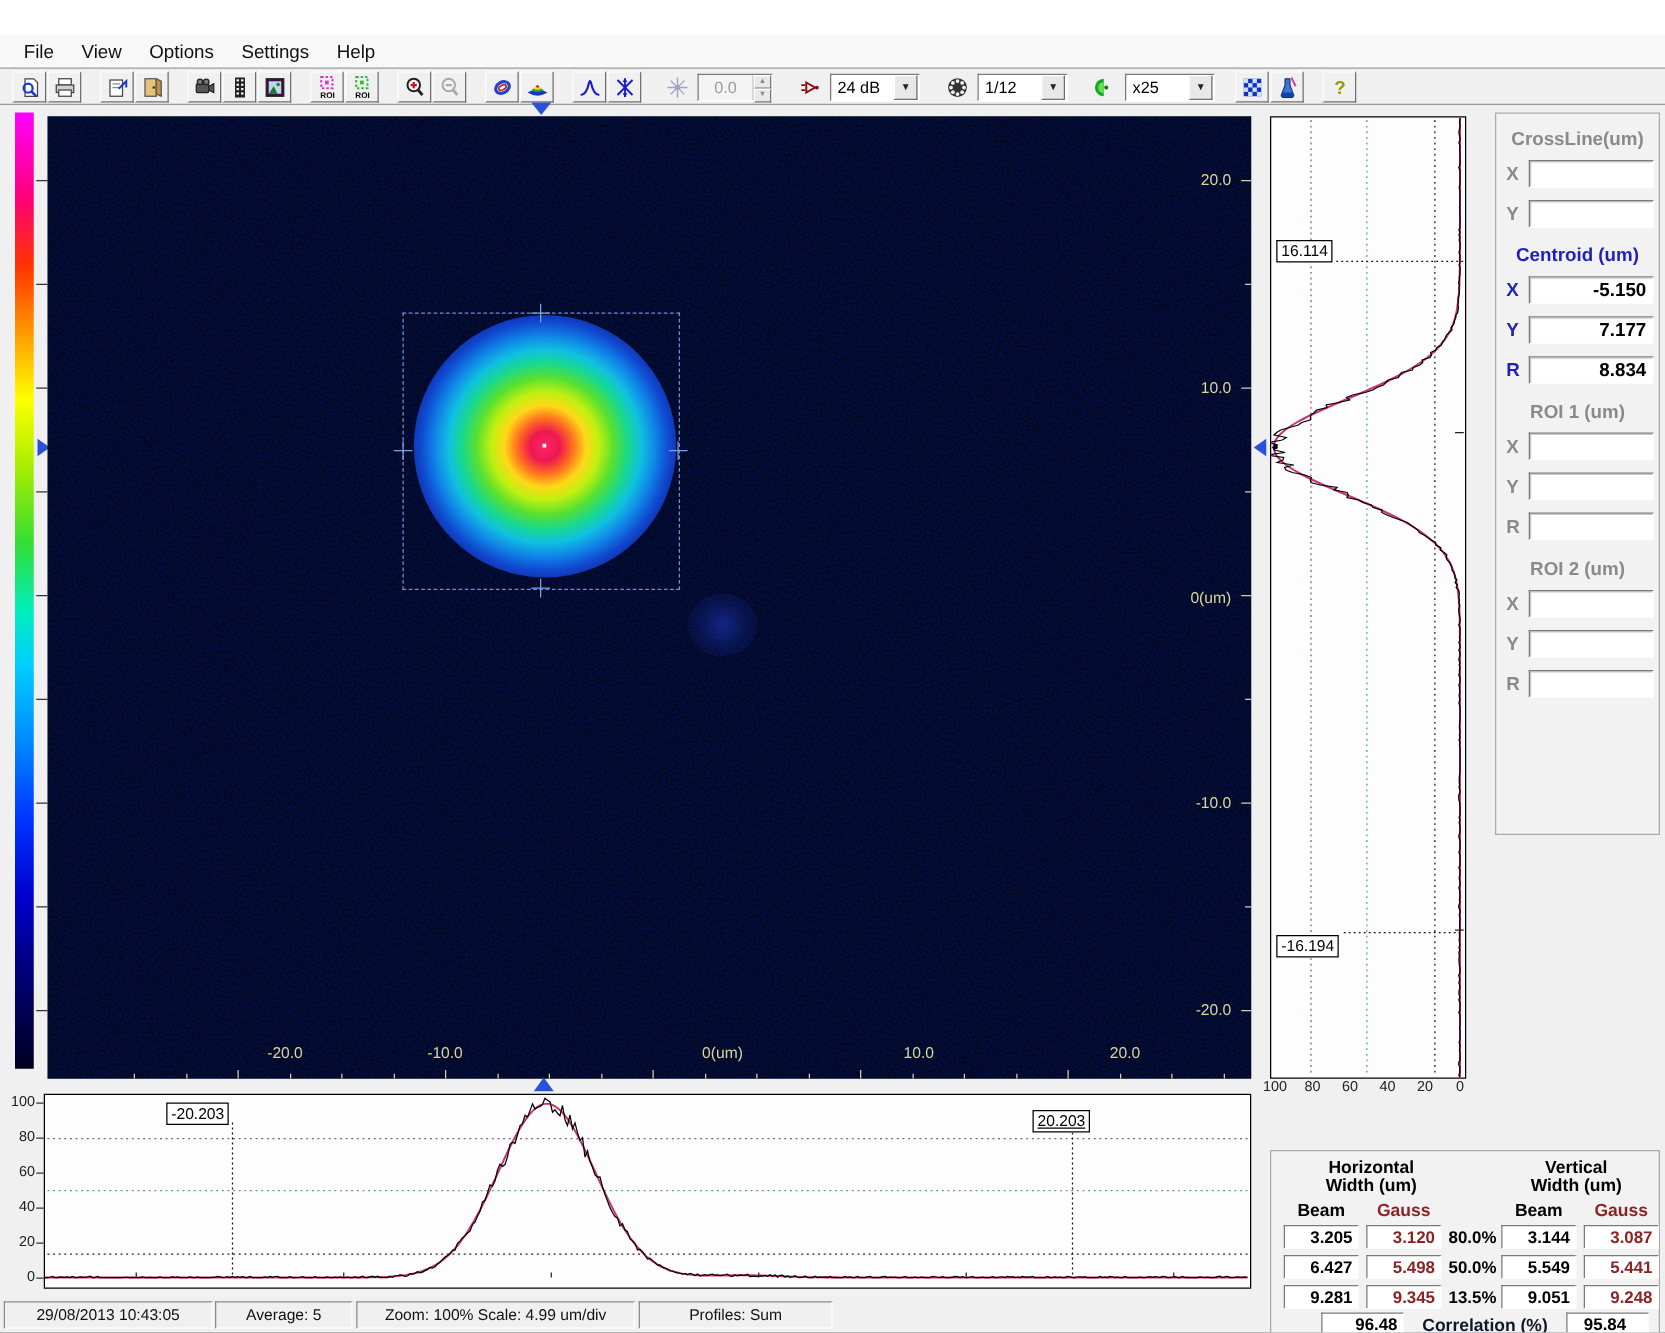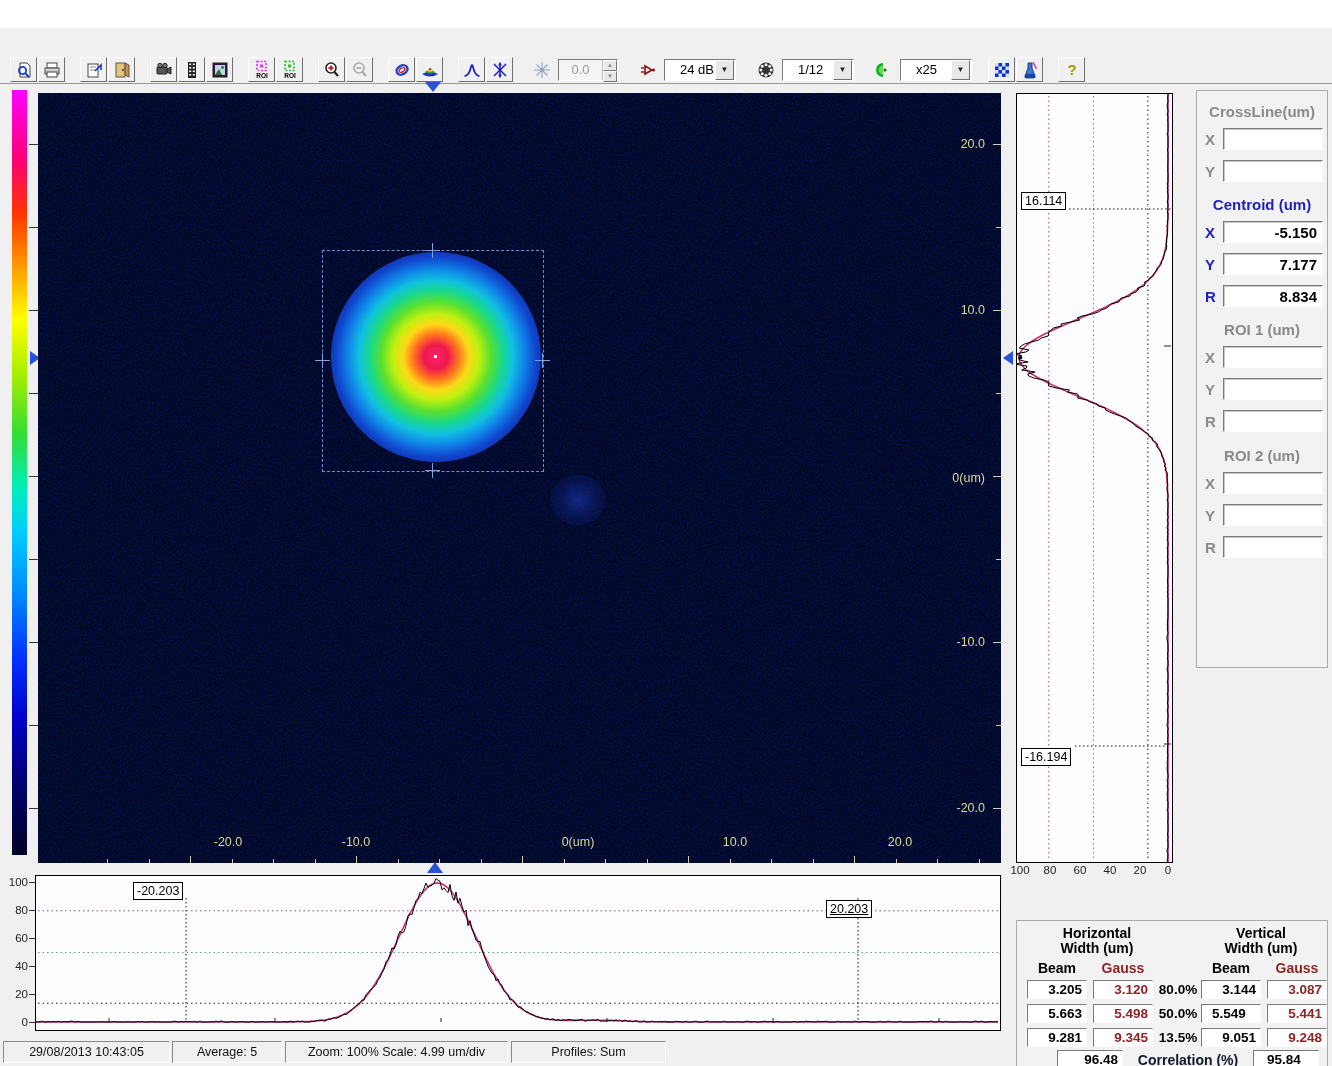--- a/index.html
+++ b/index.html
@@ -17,21 +17,21 @@
         display:flex;align-items:center;justify-content:center;margin-right:1px;box-sizing:border-box;}
   .tbtn svg{display:block;}
   .tgap{width:14px;}
   .spin{width:60px;height:22px;background:#f4f4f4;border:1px solid;border-color:#7a7a7a #fff #fff #7a7a7a;
         display:flex;align-items:center;margin:0 2px;box-sizing:border-box;}
   .spin .val{flex:1;text-align:center;font-size:13px;color:#9a9a9a;}
   .spin .arr{width:14px;height:100%;display:flex;flex-direction:column;border-left:1px solid #bbb;}
   .spin .arr div{flex:1;font-size:6px;color:#888;text-align:center;line-height:9px;background:#e8e8e8;border:1px solid #fff;border-color:#fff #777 #777 #fff;}
   .dd{width:72px;height:22px;background:#fff;border:1px solid;border-color:#7a7a7a #fff #fff #7a7a7a;
       display:flex;align-items:center;margin:0 2px;box-sizing:border-box;}
-  .dd .val{flex:1;font-size:13px;color:#000;padding-left:15px;}
+  .dd .val{flex:1;font-size:13px;color:#000;padding-left:5px;}
   .dd .btn{width:17px;height:18px;margin-right:1px;background:#e8e8e8;border:1px solid;border-color:#fff #6f6f6f #6f6f6f #fff;
            font-size:8px;color:#222;display:flex;align-items:center;justify-content:center;}
   
   #colorbar{left:12px;top:90px;width:15px;height:765px;
     background:linear-gradient(to bottom,#ff00ff 0%,#ff0077 9%,#ff3300 16%,#ff9900 23%,#ffff00 30%,#aaee00 37%,#33dd33 45%,#00eebb 52%,#00ccff 58%,#0088ff 66%,#0033ff 74%,#0000cc 82%,#000077 90%,#000022 100%);}
   .cbtick{position:absolute;width:9px;height:1px;background:#333;left:29px;}
   
   #beam-image{left:38px;top:93px;width:963px;height:770px;background:#04040a;overflow:hidden;}
   #beam-spot{position:absolute;left:293px;top:159px;width:210px;height:210px;border-radius:50%;
     background:radial-gradient(circle,#ff2468 0%,#ee1850 8%,#ff7020 15%,#ffd818 22%,#c0f010 29%,#58e030 37%,#18d890 45%,#10c0e0 52%,#1088e8 59%,#1048d0 67%,#102898 75%,#0a1468 83%,#060c3a 91%,rgba(4,8,30,0) 100%);}
@@ -79,20 +79,27 @@
   #tri-bottom{left:427px;top:862px;border-left:8px solid transparent;border-right:8px solid transparent;border-bottom:11px solid #2a52d8;}
   #tri-left{left:30px;top:351px;border-top:7px solid transparent;border-bottom:7px solid transparent;border-left:10px solid #2a52d8;}
   #tri-right{left:1003px;top:351px;border-top:7px solid transparent;border-bottom:7px solid transparent;border-right:10px solid #2a52d8;}
 </style>
 </head>
 <body>
 
 <div id="app">
   <div class="abs" id="topstrip"></div>
 
+  <div class="abs" id="menubar">
+    <span class="menu-item">File</span>
+    <span class="menu-item">View</span>
+    <span class="menu-item">Options</span>
+    <span class="menu-item">Settings</span>
+    <span class="menu-item">Help</span>
+  </div>
 
   <div class="abs" id="toolbar">
     <div class="tbtn" title="open-file-icon">
         <svg width="18" height="18">
           <path d="M5 2h7l3 3v11H5z" fill="#fff" stroke="#444"></path>
           <circle cx="7.5" cy="9.5" r="3.6" fill="none" stroke="#1a3acc" stroke-width="1.8"></circle>
           <line x1="10" y1="12" x2="14" y2="16" stroke="#1a3acc" stroke-width="2"></line>
         </svg>
       </div>
     <div class="tbtn" title="print-icon">
@@ -462,42 +469,42 @@
         <polyline points="0,146.0 2,146.0 4,146.0 6,146.0 8,146.0 10,146.0 12,146.0 14,146.0 16,146.0 18,146.0 20,146.0 22,146.0 24,146.0 26,146.0 28,146.0 30,146.0 32,146.0 34,146.0 36,146.0 38,146.0 40,146.0 42,146.0 44,146.0 46,146.0 48,146.0 50,146.0 52,146.0 54,146.0 56,146.0 58,146.0 60,146.0 62,146.0 64,146.0 66,146.0 68,146.0 70,146.0 72,146.0 74,146.0 76,146.0 78,146.0 80,146.0 82,146.0 84,146.0 86,146.0 88,146.0 90,146.0 92,146.0 94,146.0 96,146.0 98,146.0 100,146.0 102,146.0 104,146.0 106,146.0 108,146.0 110,146.0 112,146.0 114,146.0 116,146.0 118,146.0 120,146.0 122,146.0 124,146.0 126,146.0 128,146.0 130,146.0 132,146.0 134,146.0 136,146.0 138,146.0 140,146.0 142,146.0 144,146.0 146,146.0 148,146.0 150,146.0 152,146.0 154,146.0 156,146.0 158,146.0 160,146.0 162,146.0 164,146.0 166,146.0 168,146.0 170,146.0 172,146.0 174,146.0 176,146.0 178,146.0 180,146.0 182,146.0 184,146.0 186,146.0 188,146.0 190,146.0 192,146.0 194,146.0 196,146.0 198,146.0 200,146.0 202,146.0 204,146.0 206,146.0 208,146.0 210,146.0 212,146.0 214,146.0 216,146.0 218,146.0 220,146.0 222,146.0 224,146.0 226,146.0 228,146.0 230,146.0 232,146.0 234,146.0 236,146.0 238,146.0 240,146.0 242,146.0 244,146.0 246,146.0 248,145.9 250,145.9 252,145.9 254,145.9 256,145.9 258,145.8 260,145.8 262,145.8 264,145.7 266,145.7 268,145.6 270,145.5 272,145.5 274,145.4 276,145.2 278,145.1 280,145.0 282,144.8 284,144.6 286,144.3 288,144.1 290,143.7 292,143.4 294,143.0 296,142.5 298,142.0 300,141.4 302,140.8 304,140.0 306,139.2 308,138.3 310,137.3 312,136.2 314,135.0 316,133.6 318,132.2 320,130.6 322,128.8 324,127.0 326,124.9 328,122.7 330,120.4 332,117.9 334,115.2 336,112.4 338,109.4 340,106.2 342,102.9 344,99.4 346,95.8 348,92.1 350,88.2 352,84.2 354,80.1 356,75.9 358,71.6 360,67.3 362,63.0 364,58.6 366,54.3 368,50.0 370,45.8 372,41.7 374,37.7 376,33.8 378,30.1 380,26.6 382,23.3 384,20.3 386,17.5 388,15.0 390,12.9 392,11.0 394,9.5 396,8.3 398,7.5 400,7.1 402,7.0 404,7.3 406,8.0 408,9.0 410,10.4 412,12.1 414,14.1 416,16.5 418,19.1 420,22.1 422,25.2 424,28.7 426,32.3 428,36.1 430,40.0 432,44.1 434,48.3 436,52.6 438,56.9 440,61.2 442,65.5 444,69.9 446,74.1 448,78.4 450,82.5 452,86.5 454,90.5 456,94.3 458,98.0 460,101.5 462,104.9 464,108.1 466,111.2 468,114.1 470,116.8 472,119.4 474,121.8 476,124.0 478,126.1 480,128.1 482,129.9 484,131.5 486,133.0 488,134.4 490,135.6 492,136.8 494,137.8 496,138.7 498,139.6 500,140.3 502,140.9 504,141.5 506,142.0 508,142.5 510,142.9 512,143.2 514,143.5 516,143.7 518,143.9 520,144.0 522,144.2 524,144.3 526,144.3 528,144.4 530,144.4 532,144.4 534,144.4 536,144.4 538,144.4 540,144.4 542,144.3 544,144.3 546,144.3 548,144.2 550,144.2 552,144.2 554,144.2 556,144.2 558,144.2 560,144.2 562,144.2 564,144.2 566,144.2 568,144.3 570,144.3 572,144.3 574,144.4 576,144.5 578,144.5 580,144.6 582,144.7 584,144.7 586,144.8 588,144.9 590,145.0 592,145.1 594,145.1 596,145.2 598,145.3 600,145.3 602,145.4 604,145.5 606,145.5 608,145.6 610,145.6 612,145.7 614,145.7 616,145.8 618,145.8 620,145.8 622,145.8 624,145.9 626,145.9 628,145.9 630,145.9 632,145.9 634,145.9 636,146.0 638,146.0 640,146.0 642,146.0 644,146.0 646,146.0 648,146.0 650,146.0 652,146.0 654,146.0 656,146.0 658,146.0 660,146.0 662,146.0 664,146.0 666,146.0 668,146.0 670,146.0 672,146.0 674,146.0 676,146.0 678,146.0 680,146.0 682,146.0 684,146.0 686,146.0 688,146.0 690,146.0 692,146.0 694,146.0 696,146.0 698,146.0 700,146.0 702,146.0 704,146.0 706,146.0 708,146.0 710,146.0 712,146.0 714,146.0 716,146.0 718,146.0 720,146.0 722,146.0 724,146.0 726,146.0 728,146.0 730,146.0 732,146.0 734,146.0 736,146.0 738,146.0 740,146.0 742,146.0 744,146.0 746,146.0 748,146.0 750,146.0 752,146.0 754,146.0 756,146.0 758,146.0 760,146.0 762,146.0 764,146.0 766,146.0 768,146.0 770,146.0 772,146.0 774,146.0 776,146.0 778,146.0 780,146.0 782,146.0 784,146.0 786,146.0 788,146.0 790,146.0 792,146.0 794,146.0 796,146.0 798,146.0 800,146.0 802,146.0 804,146.0 806,146.0 808,146.0 810,146.0 812,146.0 814,146.0 816,146.0 818,146.0 820,146.0 822,146.0 824,146.0 826,146.0 828,146.0 830,146.0 832,146.0 834,146.0 836,146.0 838,146.0 840,146.0 842,146.0 844,146.0 846,146.0 848,146.0 850,146.0 852,146.0 854,146.0 856,146.0 858,146.0 860,146.0 862,146.0 864,146.0 866,146.0 868,146.0 870,146.0 872,146.0 874,146.0 876,146.0 878,146.0 880,146.0 882,146.0 884,146.0 886,146.0 888,146.0 890,146.0 892,146.0 894,146.0 896,146.0 898,146.0 900,146.0 902,146.0 904,146.0 906,146.0 908,146.0 910,146.0 912,146.0 914,146.0 916,146.0 918,146.0 920,146.0 922,146.0 924,146.0 926,146.0 928,146.0 930,146.0 932,146.0 934,146.0 936,146.0 938,146.0 940,146.0 942,146.0 944,146.0 946,146.0 948,146.0 950,146.0 952,146.0 954,146.0 956,146.0 958,146.0 960,146.0 962,146.0 " fill="none" stroke="#cc3377" stroke-width="1.6"></polyline>
         <polyline points="0,146.0 2,146.0 4,145.8 6,145.1 8,146.0 10,146.0 12,145.6 14,145.7 16,145.9 18,145.5 20,146.0 22,145.2 24,146.0 26,146.0 28,145.5 30,145.7 32,145.9 34,145.4 36,145.0 38,146.0 40,146.0 42,145.2 44,146.0 46,146.0 48,146.0 50,146.0 52,146.0 54,146.0 56,146.0 58,146.0 60,146.0 62,146.0 64,145.8 66,145.8 68,146.0 70,145.9 72,146.0 74,146.0 76,146.0 78,145.5 80,146.0 82,146.0 84,145.9 86,146.0 88,146.0 90,146.0 92,145.6 94,146.0 96,146.0 98,146.0 100,146.0 102,145.3 104,146.0 106,145.5 108,146.0 110,146.0 112,146.0 114,146.0 116,145.5 118,146.0 120,146.0 122,145.8 124,146.0 126,146.0 128,146.0 130,146.0 132,146.0 134,145.9 136,145.9 138,145.1 140,145.5 142,146.0 144,145.8 146,145.4 148,146.0 150,145.1 152,146.0 154,145.3 156,146.0 158,145.2 160,146.0 162,146.0 164,145.1 166,146.0 168,146.0 170,146.0 172,146.0 174,146.0 176,145.5 178,146.0 180,145.1 182,145.9 184,145.2 186,145.1 188,146.0 190,146.0 192,146.0 194,146.0 196,145.3 198,146.0 200,146.0 202,146.0 204,145.8 206,145.4 208,146.0 210,146.0 212,146.0 214,146.0 216,145.4 218,146.0 220,146.0 222,146.0 224,146.0 226,145.6 228,146.0 230,146.0 232,145.7 234,146.0 236,145.5 238,146.0 240,146.0 242,145.8 244,146.0 246,146.0 248,145.6 250,146.0 252,146.0 254,145.0 256,146.0 258,146.0 260,145.5 262,145.0 264,145.8 266,144.9 268,146.0 270,146.0 272,146.0 274,146.0 276,145.3 278,145.8 280,144.6 282,144.4 284,144.0 286,144.3 288,145.0 290,144.8 292,143.0 294,143.2 296,142.8 298,141.4 300,142.3 302,141.7 304,140.5 306,139.5 308,138.0 310,138.5 312,137.4 314,135.2 316,133.8 318,131.6 320,129.6 322,128.4 324,126.7 326,124.3 328,124.1 330,118.6 332,116.9 334,114.2 336,112.7 338,110.4 340,108.8 342,103.7 344,101.8 346,96.8 348,93.1 350,85.6 352,84.2 354,78.3 356,71.9 358,73.0 360,68.7 362,59.9 364,55.2 366,57.1 368,55.7 370,49.5 372,39.5 374,37.8 376,38.7 378,31.8 380,24.4 382,22.9 384,16.3 386,17.7 388,12.5 390,7.1 392,11.2 394,9.8 396,9.3 398,7.3 400,2.6 402,4.2 404,5.4 406,13.8 408,11.8 410,14.6 412,16.6 414,8.4 416,19.9 418,24.4 420,16.0 422,27.2 424,22.3 426,30.1 428,36.3 430,34.1 432,49.7 434,44.6 436,53.0 438,57.9 440,64.0 442,65.6 444,65.5 446,73.5 448,79.5 450,84.9 452,90.1 454,94.0 456,97.3 458,98.5 460,104.7 462,103.0 464,107.9 466,109.3 468,115.1 470,116.6 472,118.7 474,124.0 476,123.3 478,125.3 480,128.4 482,131.3 484,130.6 486,132.3 488,133.9 490,136.1 492,135.9 494,137.7 496,138.4 498,139.2 500,140.7 502,140.8 504,141.7 506,142.3 508,142.6 510,143.2 512,142.7 514,143.8 516,142.8 518,143.2 520,144.6 522,143.2 524,144.6 526,144.3 528,143.7 530,144.4 532,143.6 534,143.4 536,144.3 538,144.0 540,144.5 542,144.1 544,143.8 546,143.3 548,144.9 550,145.1 552,144.0 554,144.6 556,143.9 558,144.1 560,144.2 562,143.4 564,145.2 566,145.1 568,145.0 570,145.2 572,144.7 574,144.8 576,144.3 578,145.1 580,143.8 582,145.0 584,143.8 586,145.8 588,144.3 590,144.2 592,145.6 594,144.8 596,145.9 598,145.4 600,144.6 602,145.8 604,146.0 606,145.9 608,144.8 610,146.0 612,146.0 614,146.0 616,145.0 618,146.0 620,145.7 622,145.8 624,145.5 626,146.0 628,145.2 630,146.0 632,145.9 634,146.0 636,146.0 638,146.0 640,145.2 642,145.9 644,145.6 646,146.0 648,146.0 650,145.2 652,146.0 654,146.0 656,146.0 658,145.5 660,145.1 662,146.0 664,146.0 666,146.0 668,146.0 670,145.3 672,145.1 674,146.0 676,145.7 678,145.9 680,145.7 682,146.0 684,146.0 686,145.9 688,145.1 690,146.0 692,146.0 694,146.0 696,145.7 698,146.0 700,145.9 702,145.7 704,146.0 706,146.0 708,146.0 710,145.2 712,145.4 714,145.8 716,146.0 718,145.4 720,146.0 722,146.0 724,146.0 726,145.7 728,145.2 730,145.3 732,146.0 734,145.3 736,146.0 738,146.0 740,145.6 742,145.4 744,146.0 746,146.0 748,146.0 750,145.8 752,146.0 754,146.0 756,146.0 758,145.3 760,146.0 762,146.0 764,145.6 766,145.5 768,146.0 770,145.1 772,145.6 774,145.4 776,146.0 778,145.7 780,146.0 782,145.1 784,145.7 786,145.6 788,145.6 790,145.1 792,146.0 794,146.0 796,146.0 798,146.0 800,146.0 802,145.1 804,146.0 806,146.0 808,145.6 810,146.0 812,145.7 814,146.0 816,146.0 818,145.2 820,145.4 822,146.0 824,146.0 826,145.6 828,145.5 830,145.6 832,145.5 834,146.0 836,146.0 838,146.0 840,146.0 842,146.0 844,145.2 846,146.0 848,145.8 850,146.0 852,145.2 854,145.4 856,146.0 858,145.8 860,146.0 862,146.0 864,145.1 866,146.0 868,146.0 870,146.0 872,146.0 874,146.0 876,145.8 878,146.0 880,146.0 882,145.7 884,145.4 886,145.8 888,145.4 890,145.6 892,146.0 894,145.1 896,145.2 898,146.0 900,146.0 902,145.6 904,145.3 906,146.0 908,146.0 910,145.1 912,146.0 914,145.9 916,146.0 918,146.0 920,146.0 922,146.0 924,145.6 926,145.8 928,146.0 930,145.7 932,146.0 934,146.0 936,146.0 938,145.3 940,145.0 942,146.0 944,145.5 946,145.2 948,146.0 950,146.0 952,145.9 954,145.6 956,145.8 958,145.9 960,145.6 962,146.0 " fill="none" stroke="#000000" stroke-width="1"></polyline>
         <line x1="73" y1="142" x2="73" y2="146" stroke="#222" stroke-width="1"></line>
         <line x1="239" y1="142" x2="239" y2="146" stroke="#222" stroke-width="1"></line>
         <line x1="405" y1="142" x2="405" y2="146" stroke="#222" stroke-width="1"></line>
         <line x1="571" y1="142" x2="571" y2="146" stroke="#222" stroke-width="1"></line>
         <line x1="737" y1="142" x2="737" y2="146" stroke="#222" stroke-width="1"></line>
         <line x1="903" y1="142" x2="903" y2="146" stroke="#222" stroke-width="1"></line>
       </svg>
     <span class="extent-label" style="left:97px;top:6px;">-20.203</span>
-    <span class="extent-label" style="left:790px;top:24px;text-decoration:underline;">20.203</span>
+    <span class="extent-label" style="left:790px;top:12px;text-decoration:underline;">20.203</span>
   </div>
   <div class="abs" id="tri-bottom" style="position:absolute;width:0;height:0;"></div>
 
   <div class="abs" id="width-table">
     <span class="wt-title" style="left:10px;top:5px;width:140px;"><span>Horizontal</span><br><span>Width  (um)</span></span>
     <span class="wt-title" style="left:182px;top:5px;width:124px;"><span>Vertical</span><br><span>Width  (um)</span></span>
     <span class="wt-head" style="left:10px;top:39px;width:60px;color:#000;">Beam</span>
     <span class="wt-head gauss-txt" style="left:76px;top:39px;width:60px;">Gauss</span>
     <span class="wt-head" style="left:184px;top:39px;width:60px;color:#000;">Beam</span>
     <span class="wt-head gauss-txt" style="left:250px;top:39px;width:60px;">Gauss</span>
 
     <span class="wt-field" style="left:10px;top:59px;">3.205</span>
     <span class="wt-field gauss-txt" style="left:76px;top:59px;">3.120</span>
     <span class="wt-pct" style="left:139px;top:61px;">80.0%</span>
     <span class="wt-field" style="left:184px;top:59px;">3.144</span>
     <span class="wt-field gauss-txt" style="left:250px;top:59px;">3.087</span>
 
-    <span class="wt-field" style="left:10px;top:83px;">5.663</span>
+    <span class="wt-field" style="left:10px;top:83px;">6.427</span>
     <span class="wt-field gauss-txt" style="left:76px;top:83px;">5.498</span>
     <span class="wt-pct" style="left:139px;top:85px;">50.0%</span>
-    <span class="wt-field" style="left:184px;top:83px;text-align:center;">5.549</span>
+    <span class="wt-field" style="left:184px;top:83px;">5.549</span>
     <span class="wt-field gauss-txt" style="left:250px;top:83px;">5.441</span>
 
     <span class="wt-field" style="left:10px;top:107px;">9.281</span>
     <span class="wt-field gauss-txt" style="left:76px;top:107px;">9.345</span>
     <span class="wt-pct" style="left:139px;top:109px;">13.5%</span>
     <span class="wt-field" style="left:184px;top:107px;">9.051</span>
     <span class="wt-field gauss-txt" style="left:250px;top:107px;">9.248</span>
 
     <span class="wt-field" style="left:40px;top:129px;width:66px;text-align:right;">96.48</span>
     <span class="wt-head" style="left:108px;top:131px;width:126px;color:#0f172a;">Correlation (%)</span>

